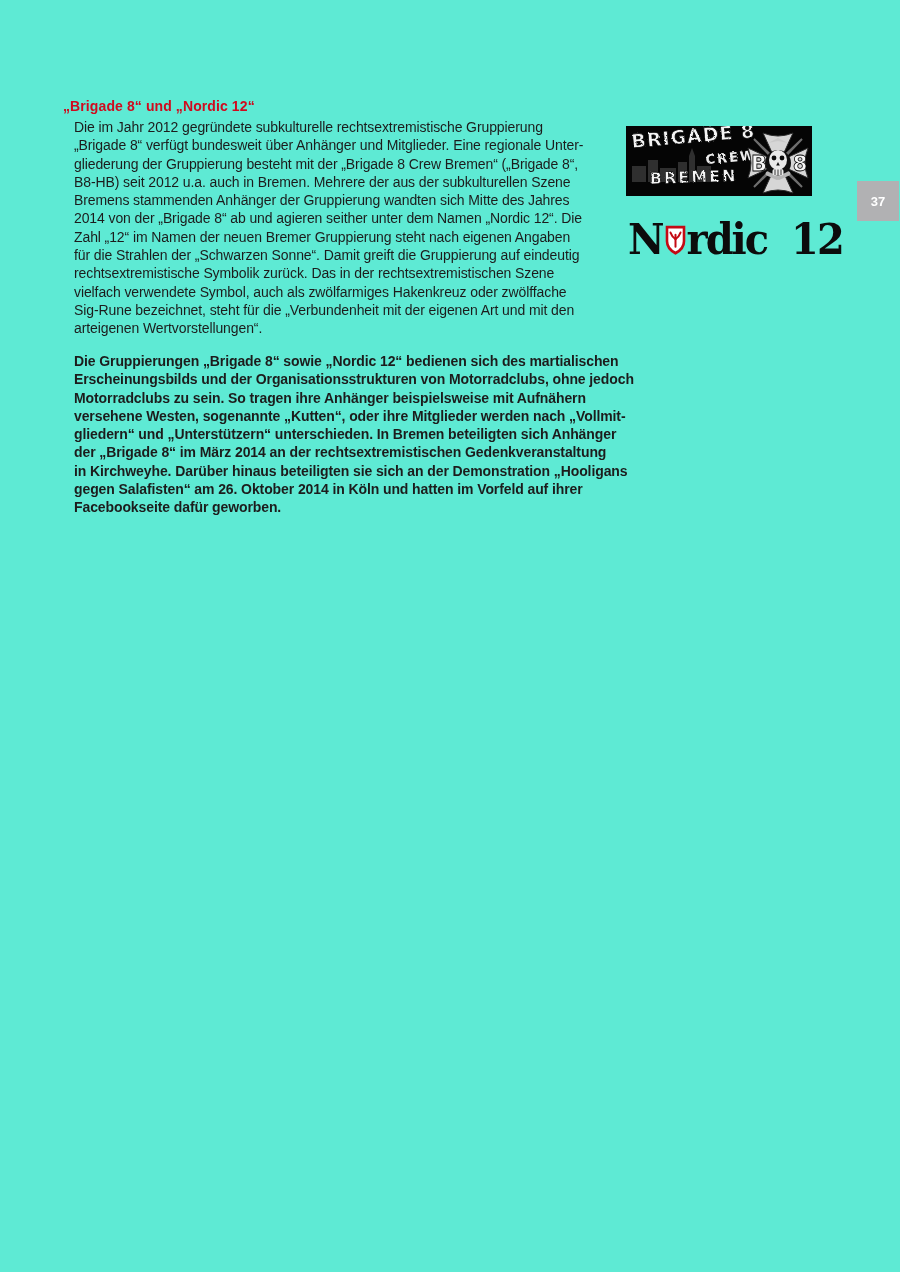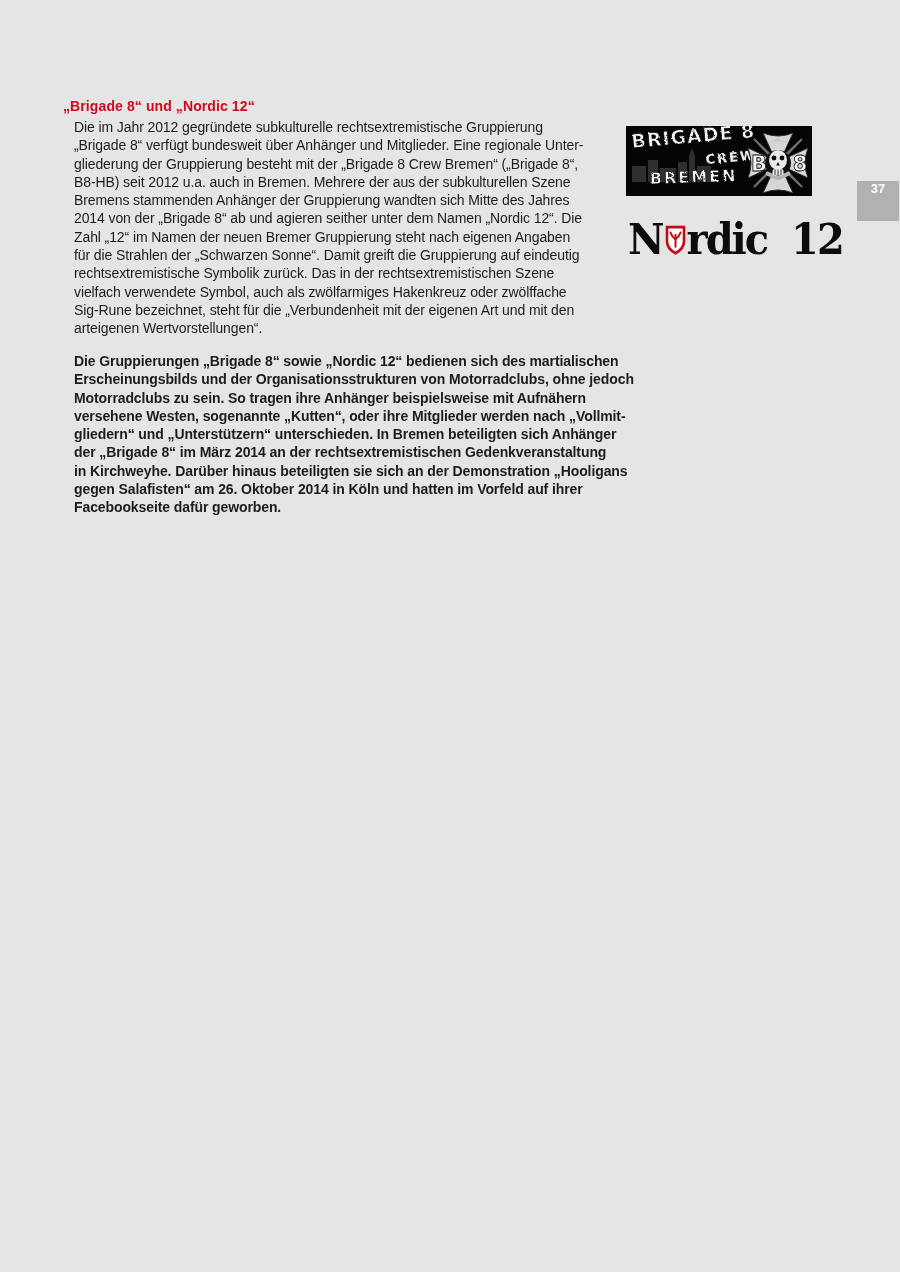--- a/index.html
+++ b/index.html
@@ -4,21 +4,21 @@
 <style>
   html, body {
     margin: 0;
     padding: 0;
     background: #ffffff;
   }
   .page {
     position: relative;
     width: 900px;
     height: 1272px;
-    background: #e5e5e5;
+    background: #5eead4;
     font-family: "Liberation Sans", sans-serif;
     overflow: hidden;
   }
   .section-heading {
     position: absolute;
     left: 63px;
     top: 86px;
     font-size: 14px;
     font-weight: bold;
     color: #d00a1e;
@@ -69,21 +69,21 @@
     position: absolute;
     left: 857px;
     top: 181px;
     width: 42px;
     height: 40px;
     background: #b1b1b3;
     color: #ffffff;
     font-size: 13px;
     font-weight: bold;
     display: flex;
-    align-items: flex-start;
+    align-items: center;
     justify-content: center;
   }
 </style>
 </head>
 <body>
 
 <div class="page">
 
   <h2 class="section-heading">„Brigade 8“ und „Nordic 12“</h2>
 

